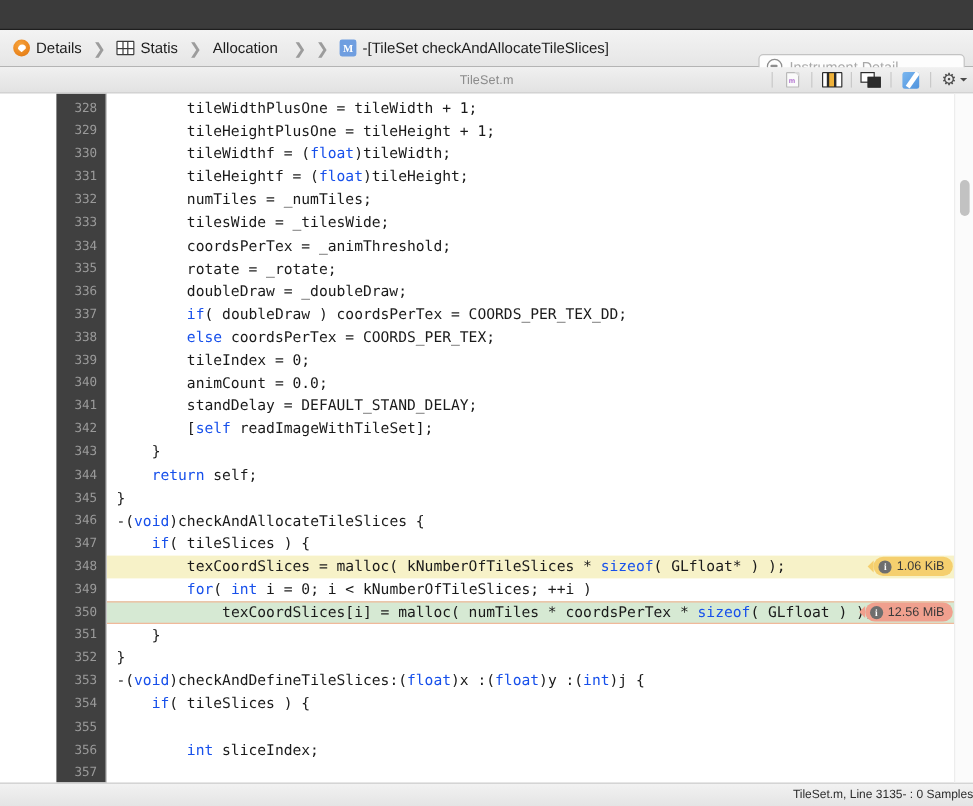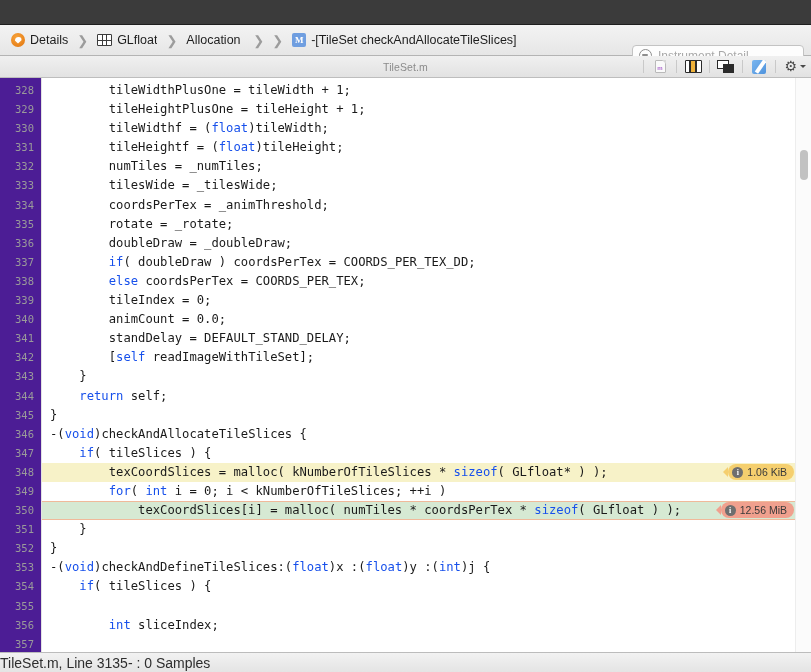--- a/index.html
+++ b/index.html
@@ -235,26 +235,27 @@
   .codewrap {
     flex: 1 1 auto;
     position: relative;
     overflow: hidden;
     background: #ffffff;
     display: flex;
   }
   .gutter {
     flex: 0 0 42px;
     width: 42px;
-    background: #4c1d95;
+    background: #404040;
     border-right: 1px solid #e2e2e2;
     padding-top: 3px;
     box-sizing: border-box;
     position: relative;
     z-index: 2;
+    margin-left: 47px;
   }
   .gutter .ln {
     height: 19.1px;
     line-height: 19.1px;
     text-align: right;
     padding-right: 7px;
     font-family: "DejaVu Sans Mono", monospace;
     font-size: 10.5px;
     color: #9a9a9a;
     box-sizing: border-box;
@@ -327,22 +328,22 @@
   }
 
   
   .statusbar {
     flex: 0 0 19px;
     height: 19px;
     background: linear-gradient(to bottom, #f2f2f2 0%, #e4e4e4 100%);
     border-top: 1px solid #bcbcbc;
     display: flex;
     align-items: center;
-    justify-content: flex-start;
-    font-size: 14px;
+    justify-content: flex-end;
+    font-size: 10px;
     color: #2d2d2d;
   }
 </style>
 </head>
 <body>
 
 <div id="app">
 
   <div class="titlebar"></div>
 
@@ -355,21 +356,21 @@
         <span class="sep">❯</span>
         <div class="crumb">
           <span class="ico-grid">
             <i></i>
             <i></i>
             <i></i>
             <i></i>
             <i></i>
             <i></i>
           </span>
-          <span class="crumb-label">GLfloat</span>
+          <span class="crumb-label">Statis</span>
         </div>
         <span class="sep">❯</span>
         <div class="crumb clip">
           <span class="crumb-label">Allocation S</span>
         </div>
         <span class="sep">❯</span>
         <span class="sep">❯</span>
         <div class="crumb">
           <span class="ico-m">M</span>
           <span class="crumb-label">-[TileSet checkAndAllocateTileSlices]</span>

